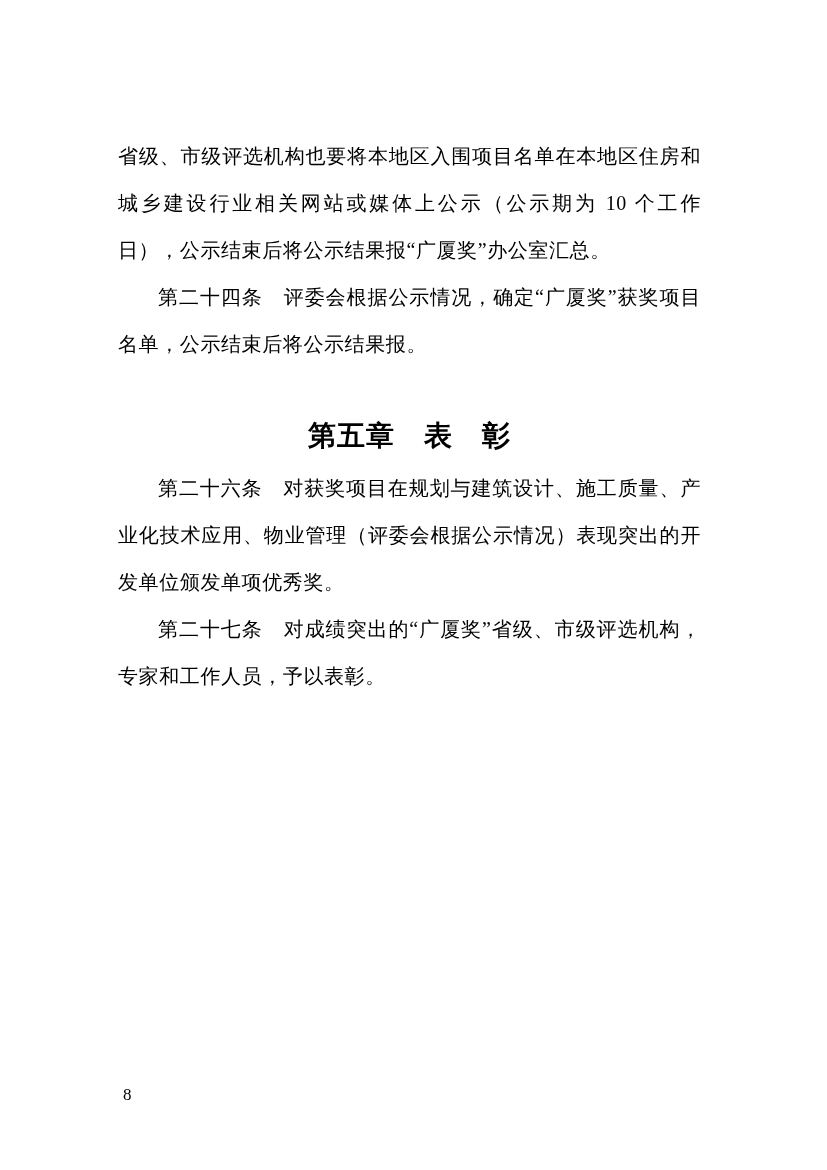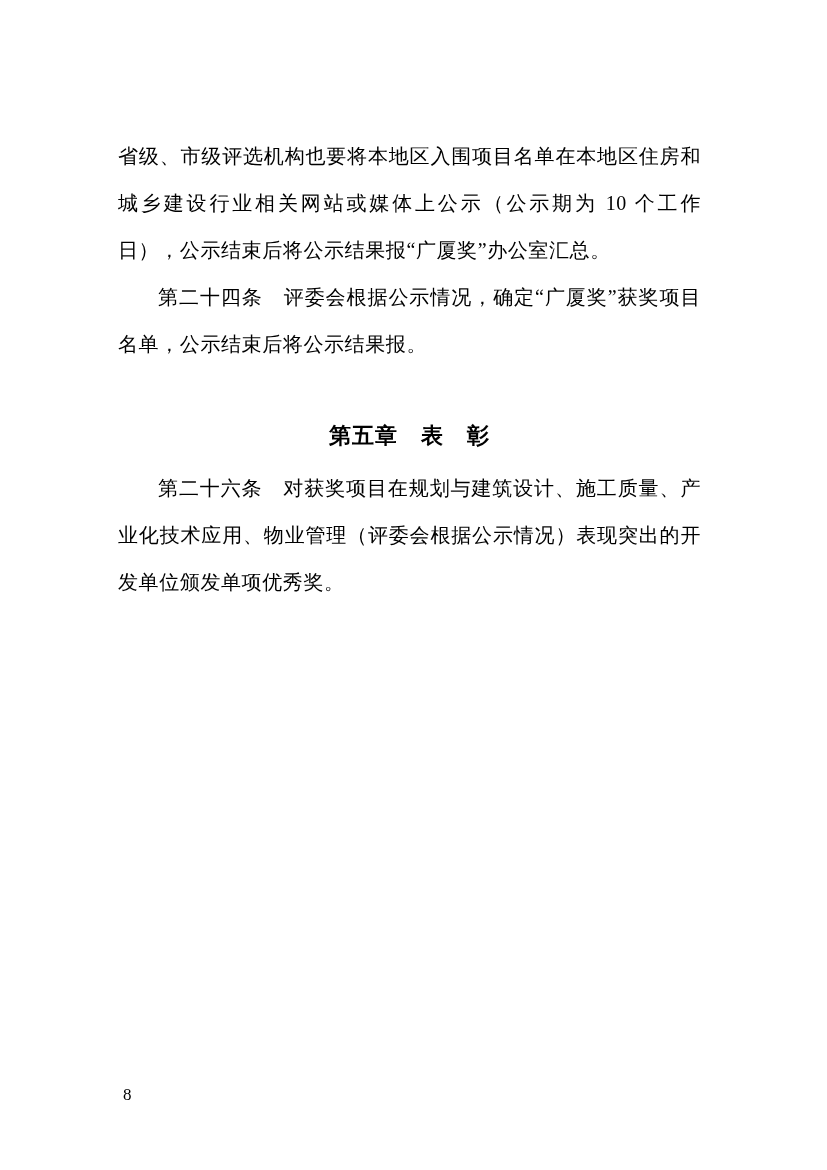--- a/index.html
+++ b/index.html
@@ -27,21 +27,21 @@
     line-height: 47px;
     letter-spacing: 0.6px;
     text-align: justify;
     text-justify: inter-character;
   }
   p.para.indent {
     text-indent: 2em;
   }
   h2.chapter-heading {
     margin: 44px 0 6px 0;
-    font-size: 22px;
+    font-size: 28px;
     line-height: 47px;
     font-weight: bold;
     text-align: center;
     letter-spacing: 1px;
   }
   .page-number {
     position: absolute;
     left: 123px;
     top: 1084px;
     font-size: 17px;
@@ -51,15 +51,16 @@
 </head>
 <body>
 
 <div class="text-block">
   <p class="para">省级、市级评选机构也要将本地区入围项目名单在本地区住房和城乡建设行业相关网站或媒体上公示（公示期为 10 个工作日），公示结束后将公示结果报“广厦奖”办公室汇总。</p>
   <p class="para indent">第二十四条　评委会根据公示情况，确定“广厦奖”获奖项目名单，公示结束后将公示结果报。</p>
 
   <h2 class="chapter-heading">第五章　表　彰</h2>
 
   <p class="para indent">第二十六条　对获奖项目在规划与建筑设计、施工质量、产业化技术应用、物业管理（评委会根据公示情况）表现突出的开发单位颁发单项优秀奖。</p>
+  <p class="para indent">第二十七条　对成绩突出的“广厦奖”省级、市级评选机构，专家和工作人员，予以表彰。</p>
 </div>
 
 <div class="page-number">8</div>
 
 </body></html>

